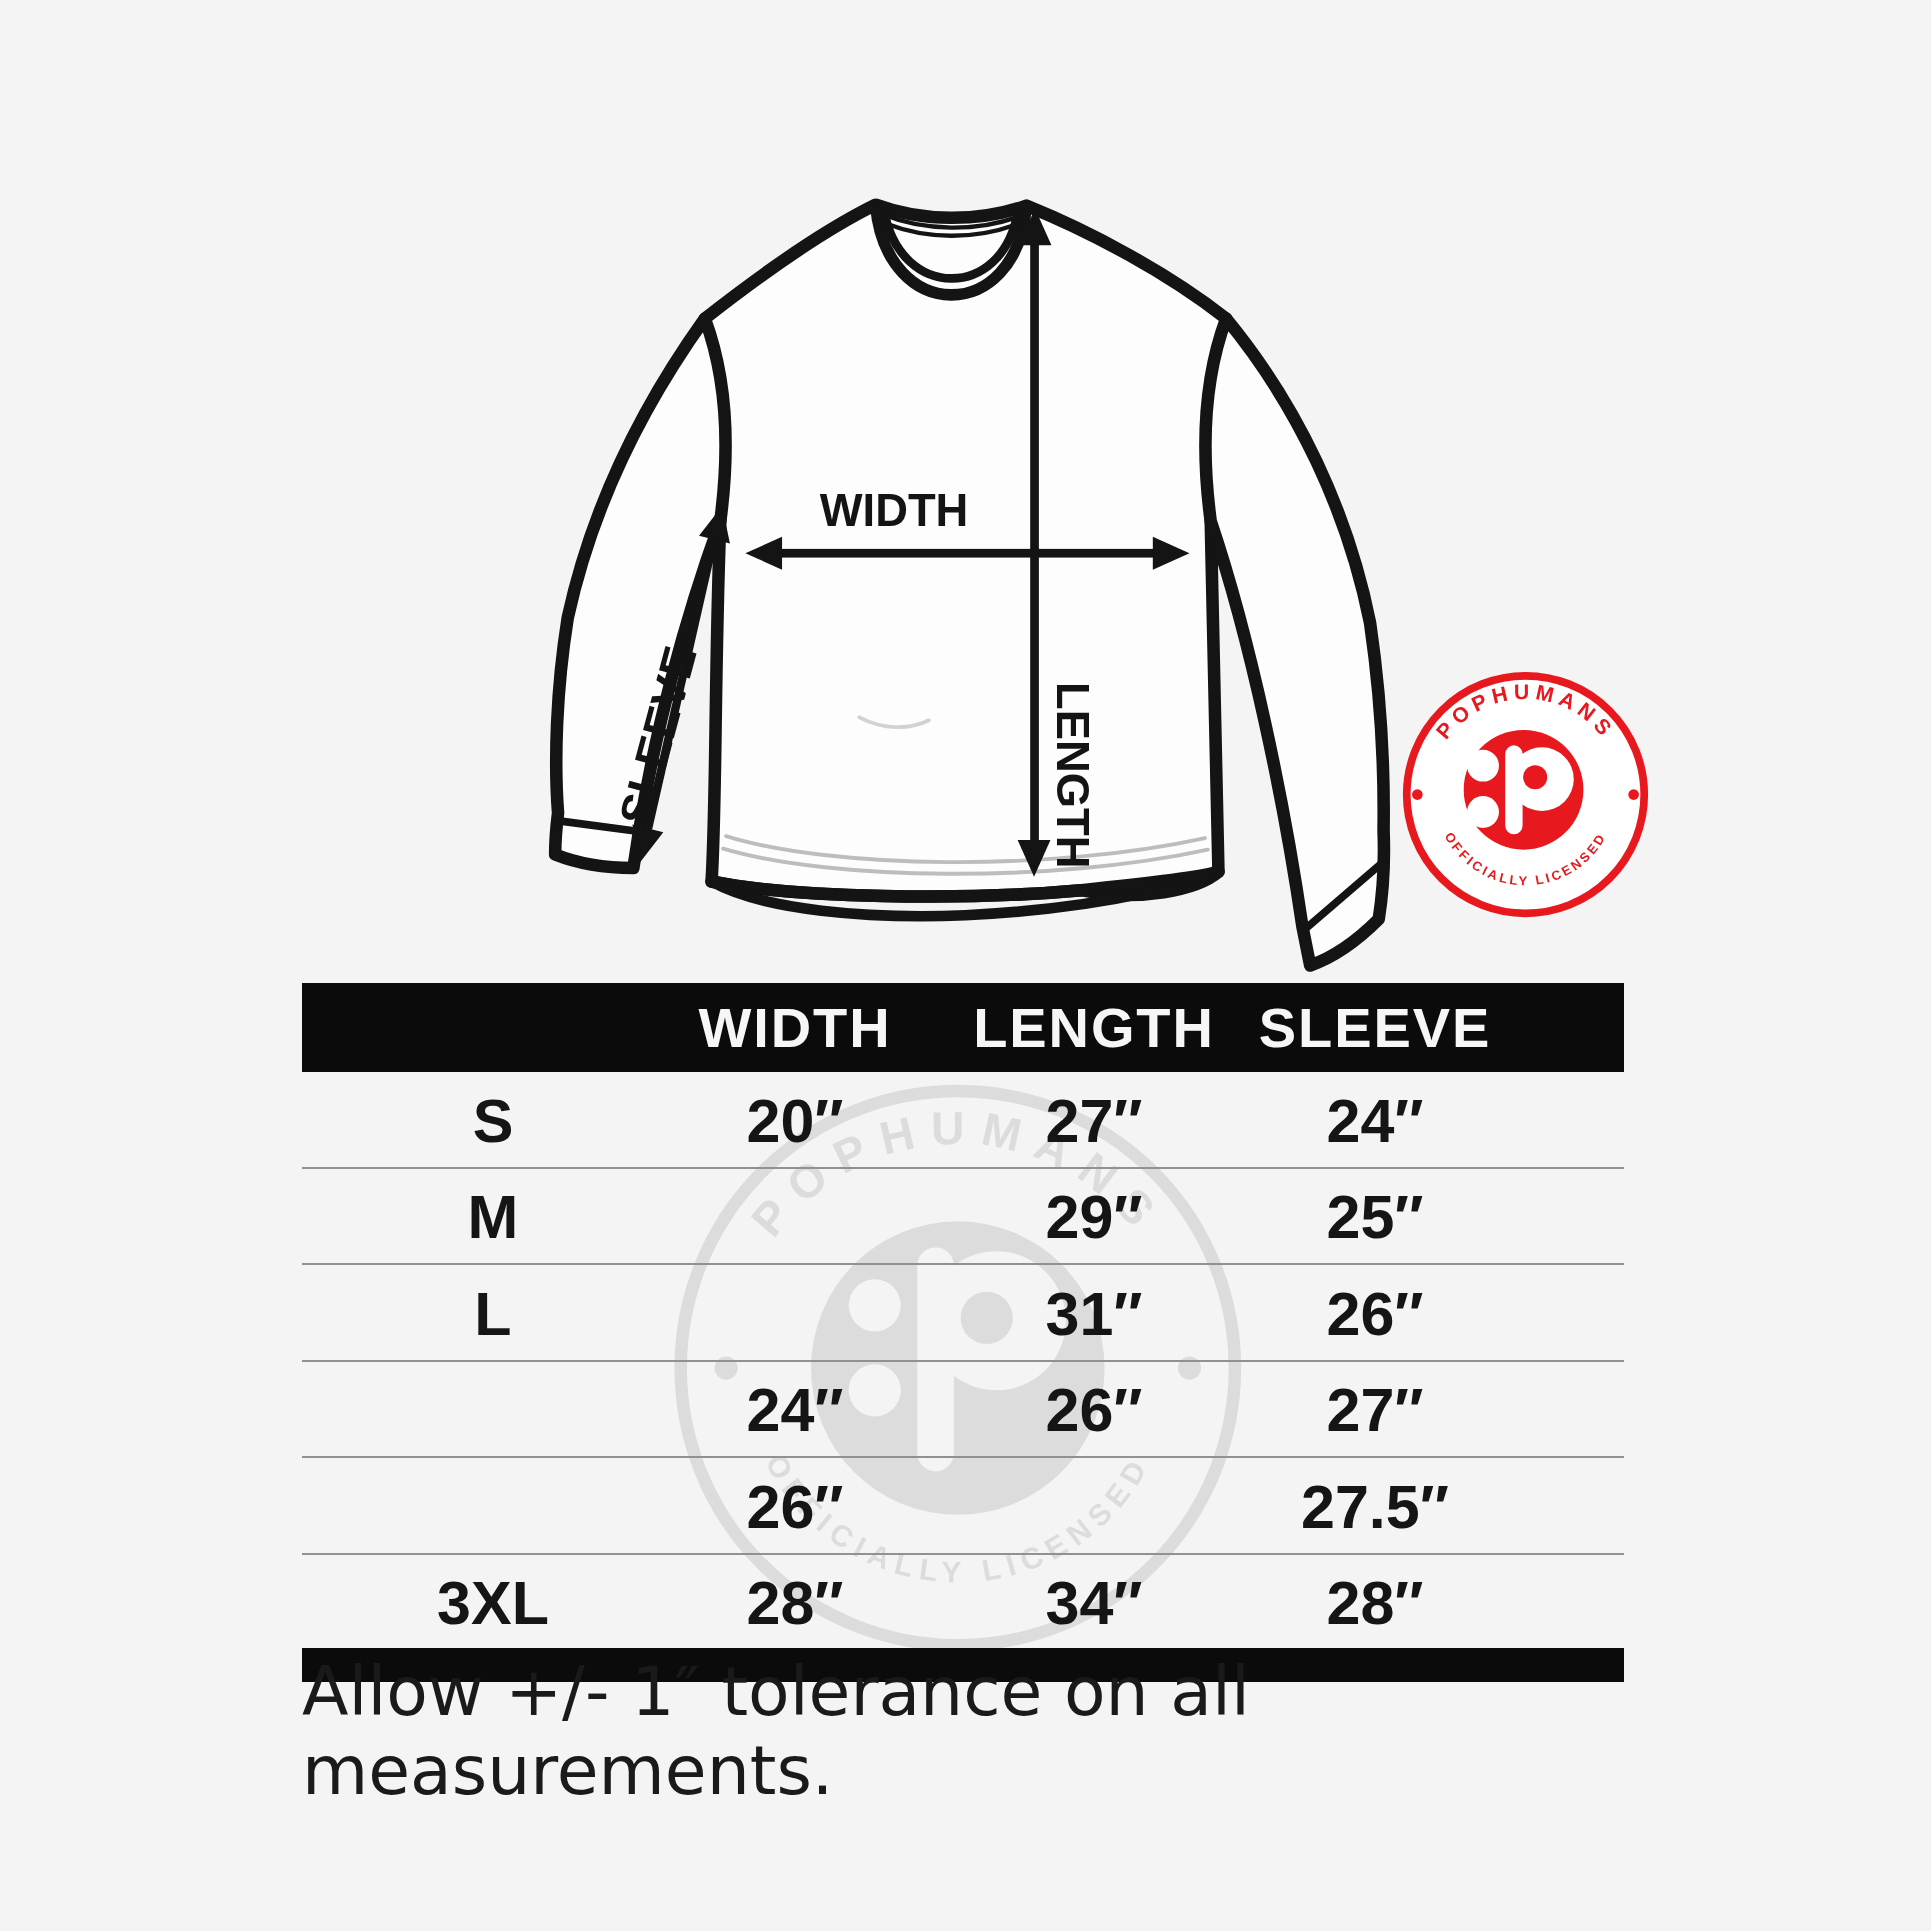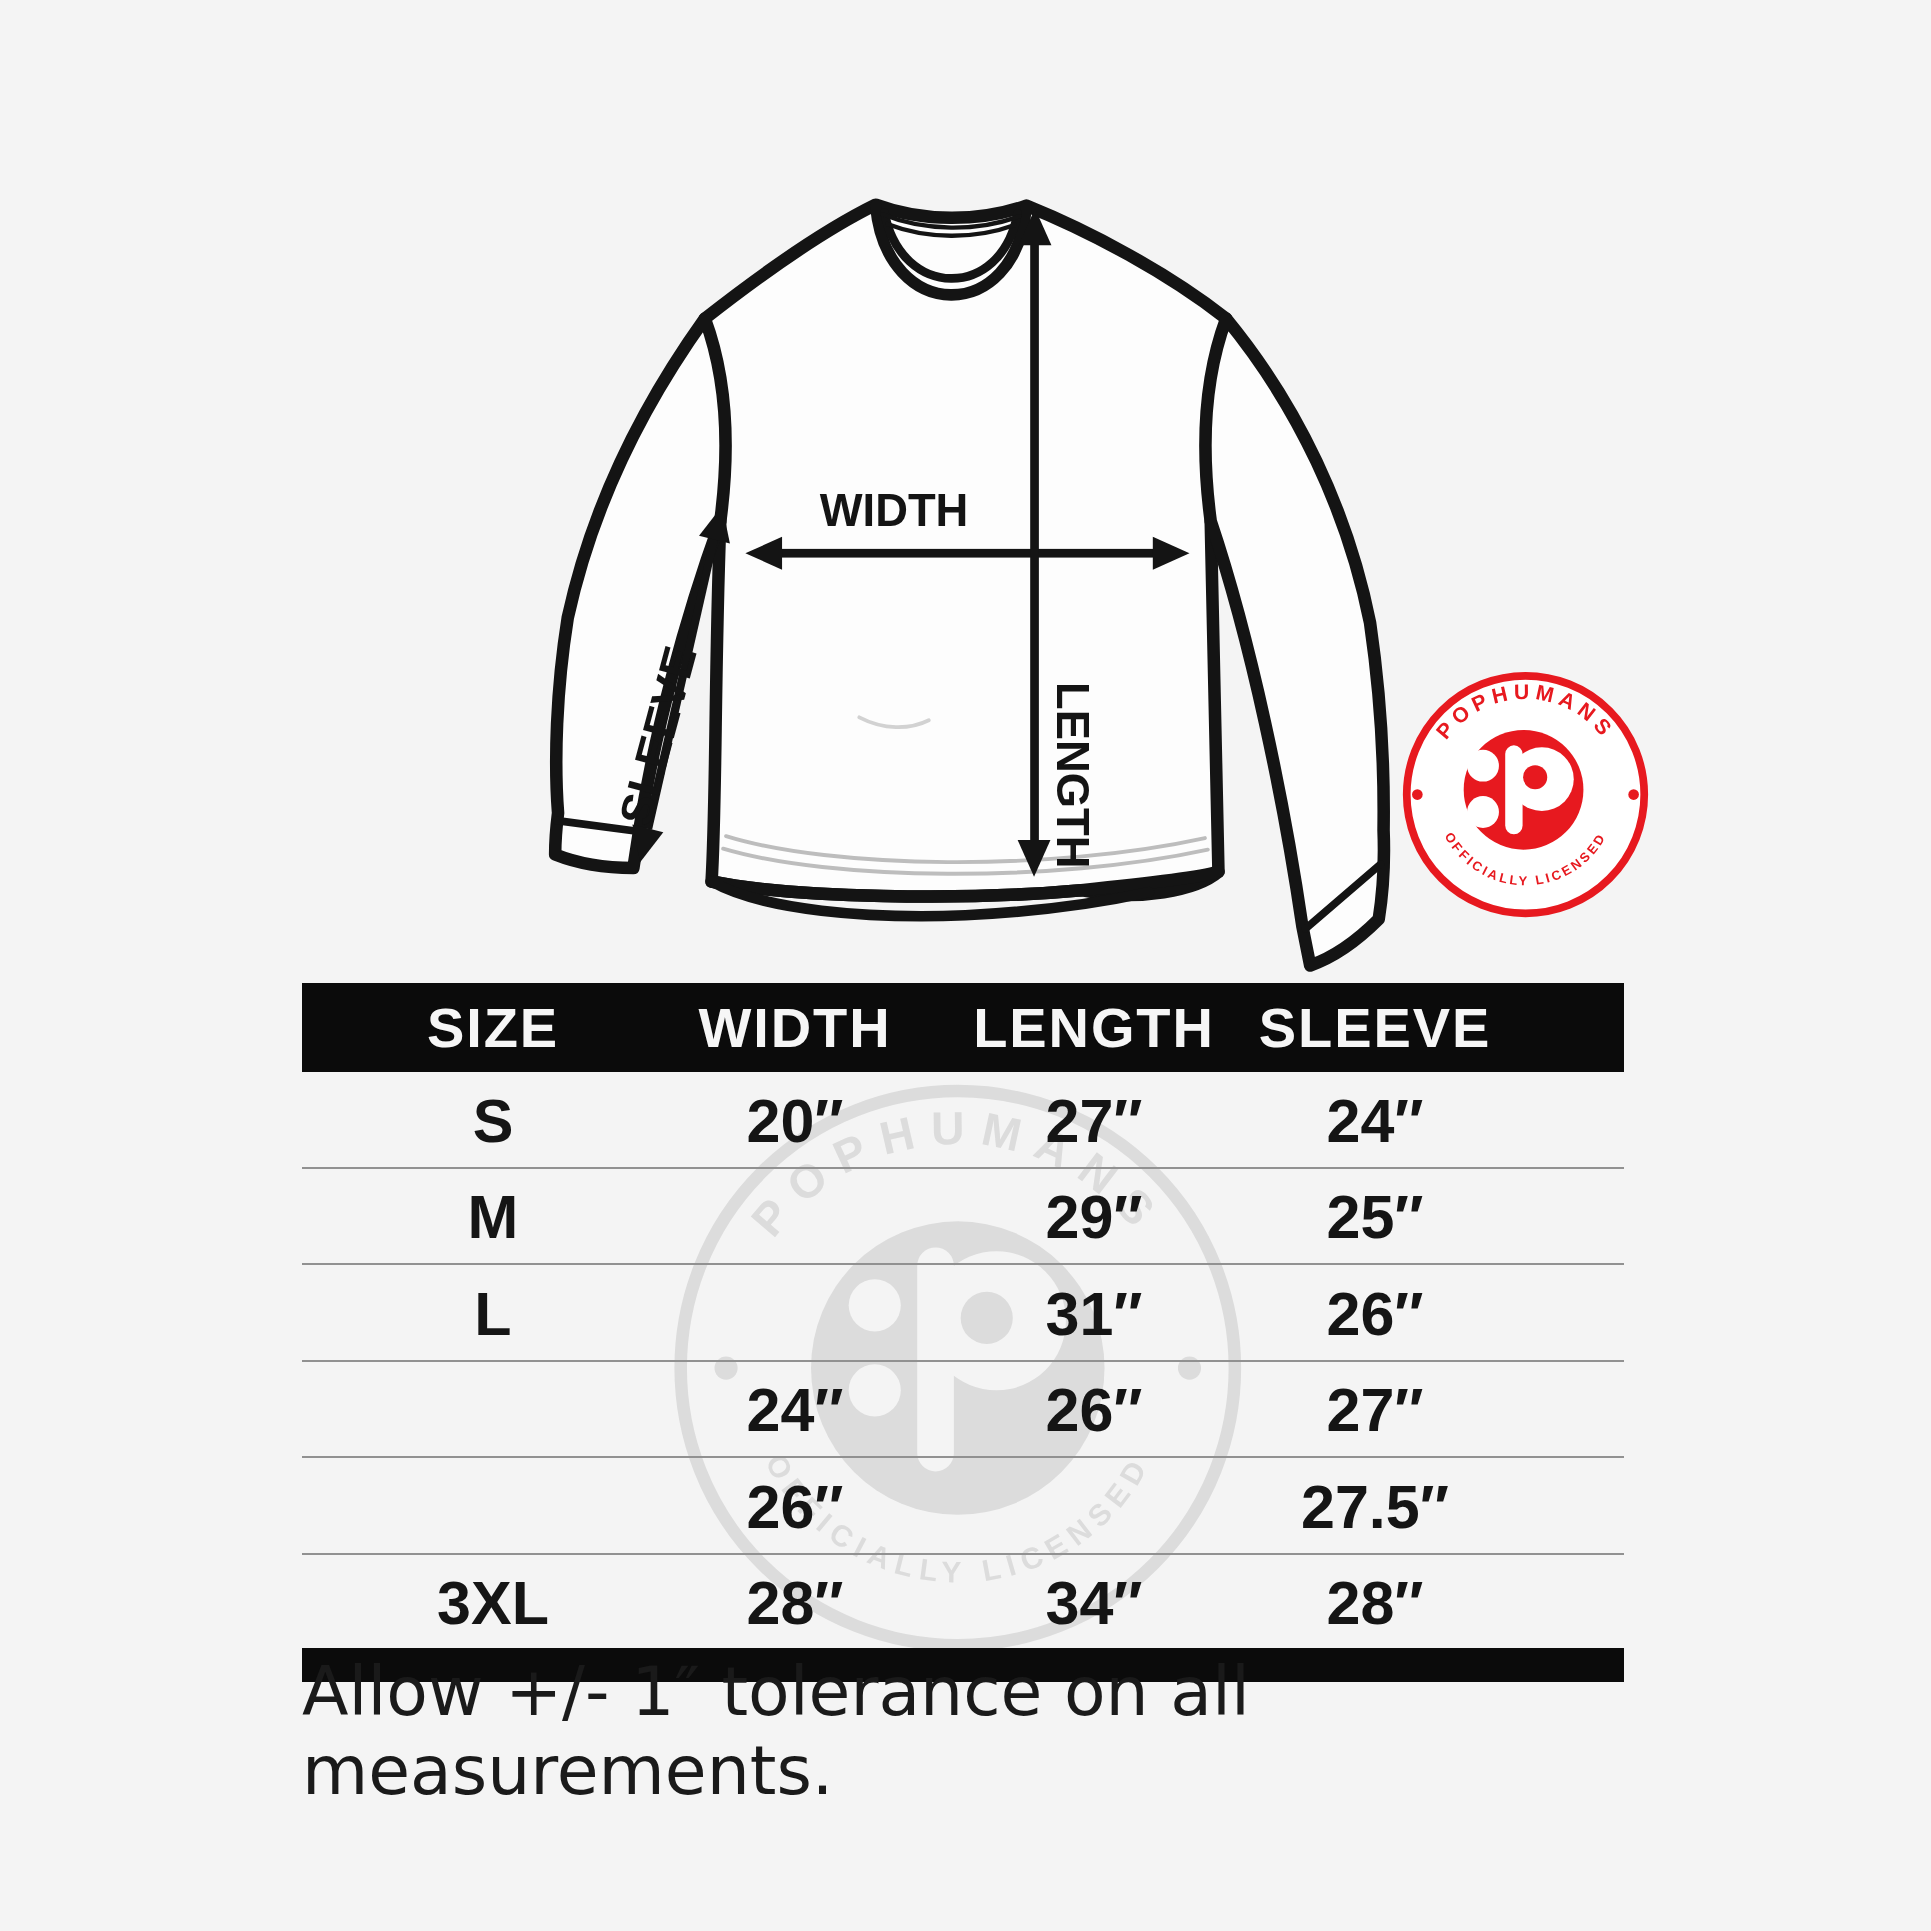--- a/index.html
+++ b/index.html
@@ -163,21 +163,20 @@
         <circle cx="1536" cy="793" r="16.5" fill="#ffffff"></circle>
         <circle cx="1536" cy="841" r="16.5" fill="#ffffff"></circle>
         <rect x="1559" y="772" width="18" height="92" rx="9" fill="#ffffff"></rect>
         <circle cx="1597" cy="807" r="33" fill="#ffffff"></circle>
         <circle cx="1590" cy="805" r="12.5" fill="#e7191f"></circle>
       </g>
     </g>
   </svg>
 
   <div class="tbl-header">
-    <span class="cell c1">SIZE</span>
     <span class="cell c2">WIDTH</span>
     <span class="cell c3">LENGTH</span>
     <span class="cell c4">SLEEVE</span>
   </div>
 
   <div class="tbl-row has-divider" style="top:1072px">
     <span class="cell c1">S</span>
     <span class="cell c2">20″</span>
     <span class="cell c3">27″</span>
     <span class="cell c4">24″</span>

